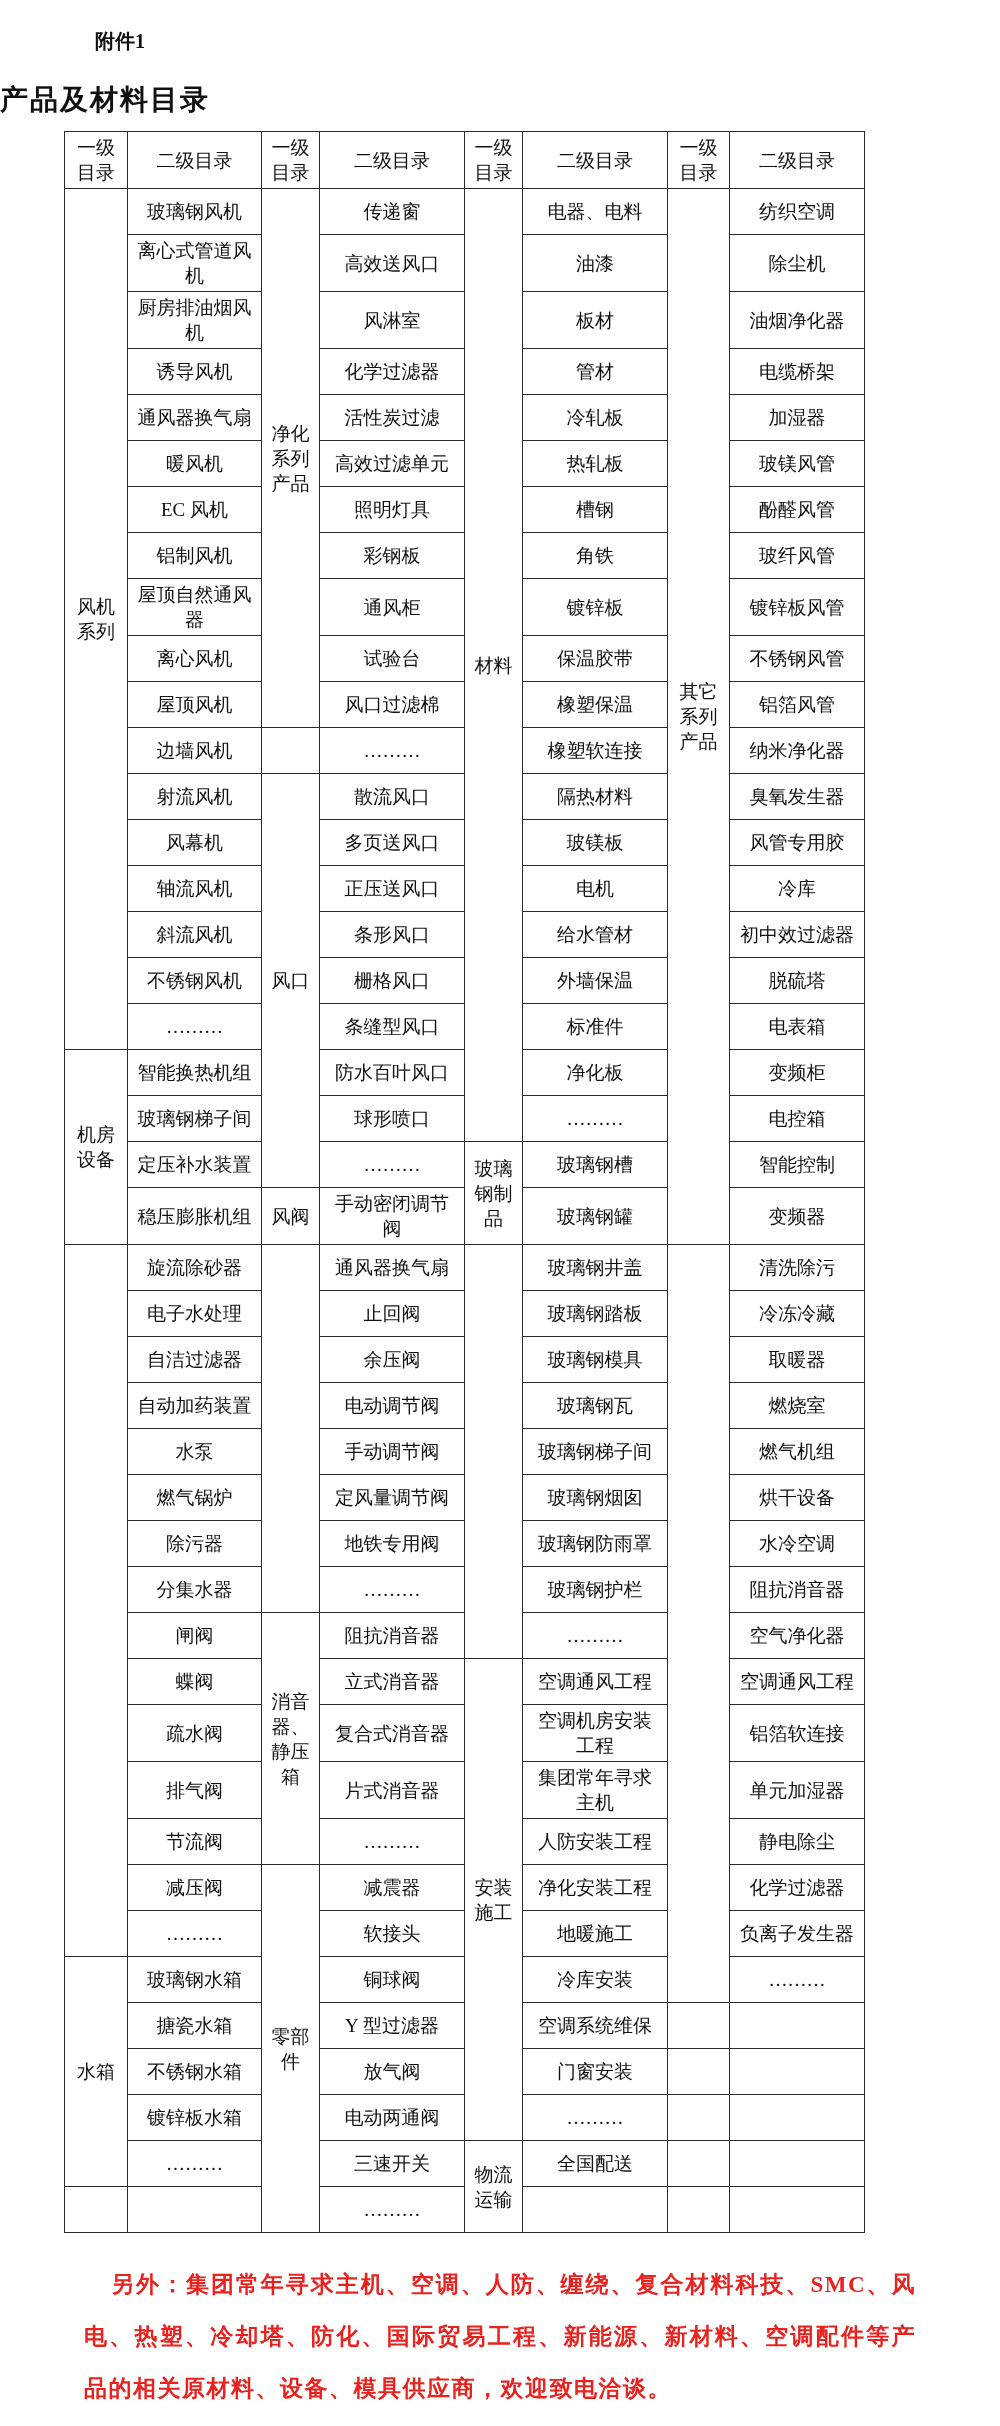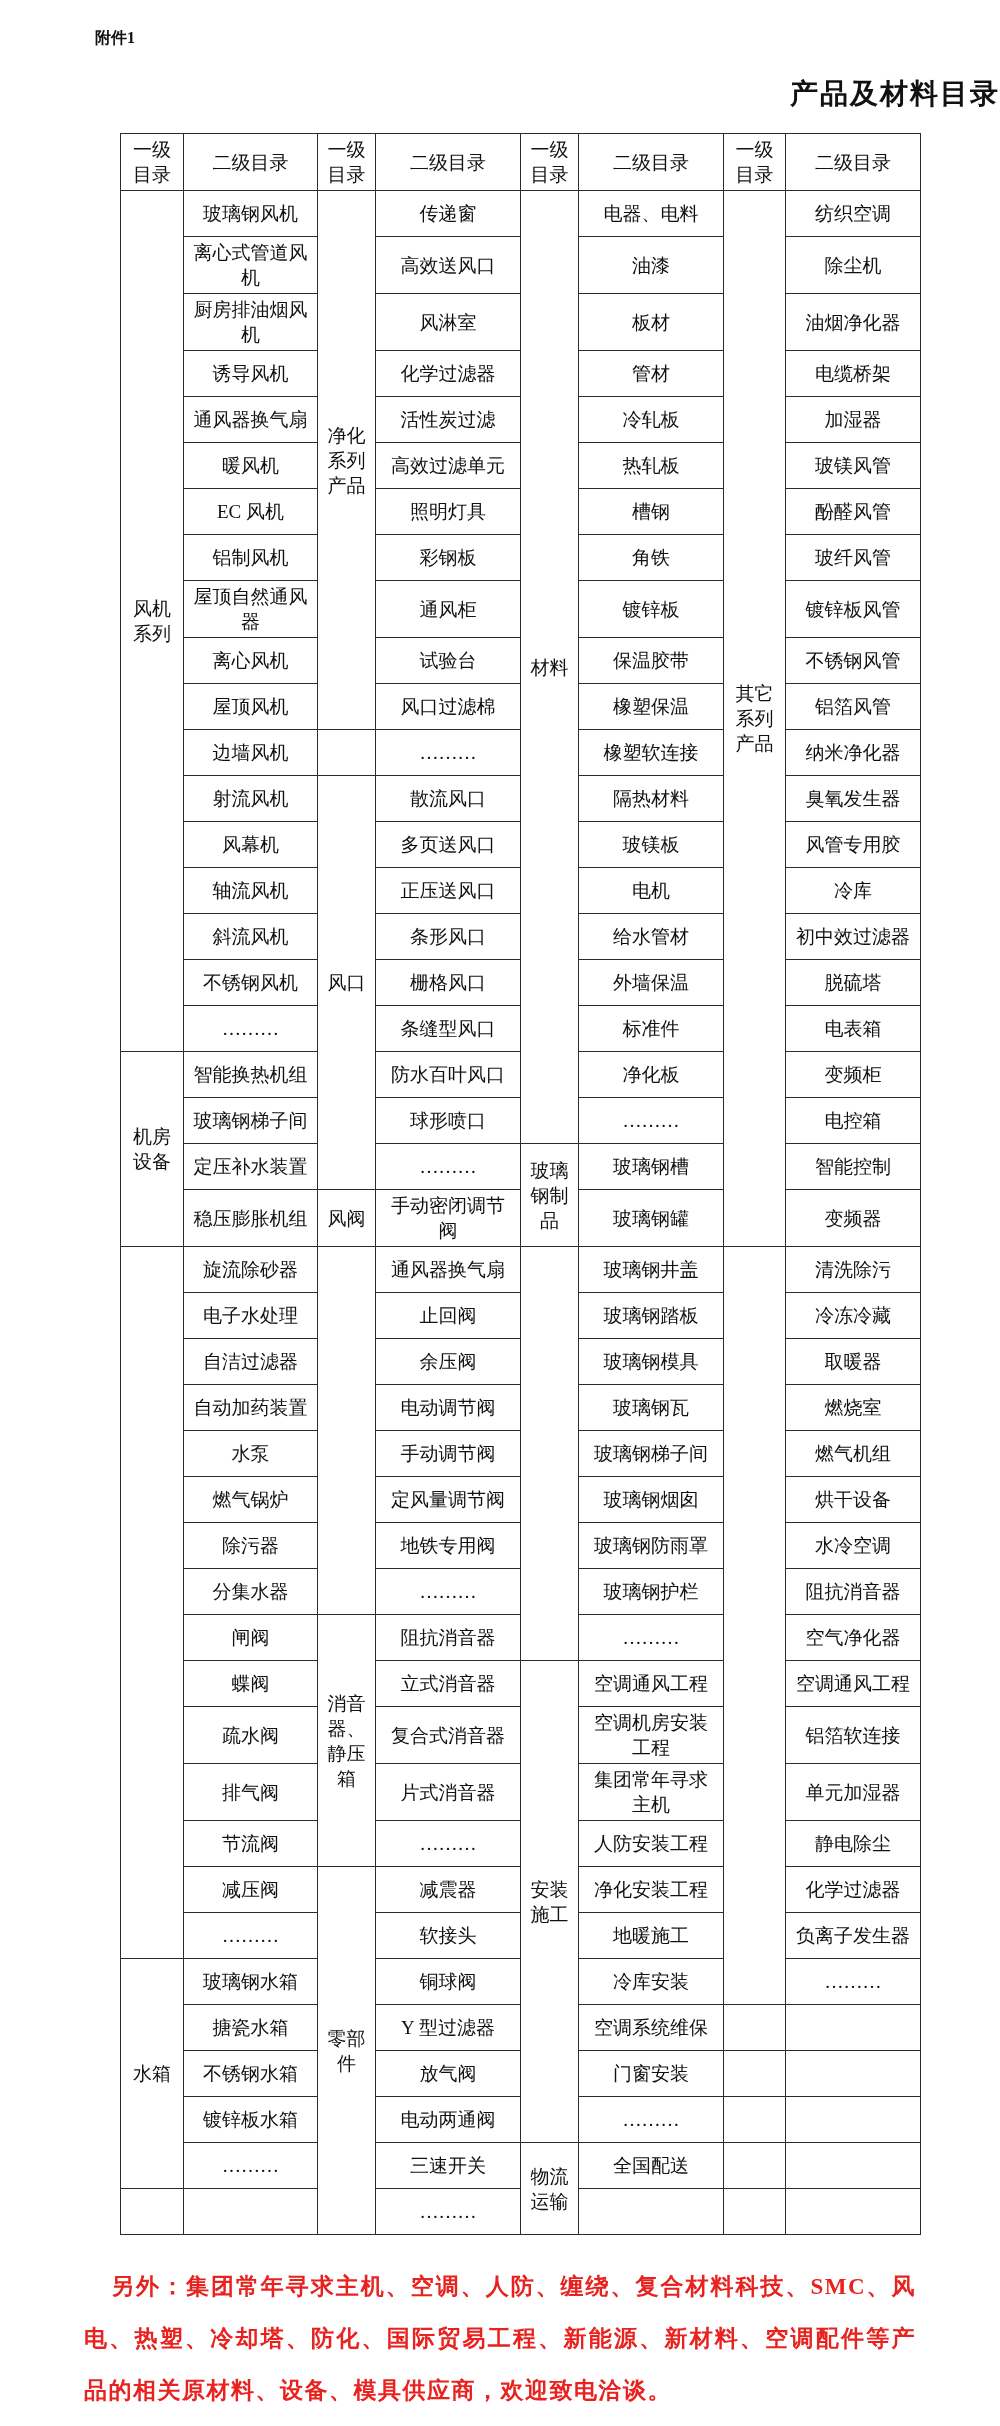--- a/index.html
+++ b/index.html
@@ -2,37 +2,36 @@
 <html><head>
 <meta charset="utf-8">
 <style>
   html,body{margin:0;padding:0;background:#ffffff;}
   body{
     width:1000px;
     font-family:"Liberation Serif","DejaVu Serif",serif;
     color:#111;
   }
   .attachment{
-    font-size:16px;
+    font-size:20px;
     font-weight:bold;
     padding:28px 0 0 95px;
   }
   .doc-title{
-    text-align:right;
+    text-align:left;
     font-size:28px;
     font-weight:bold;
     margin-top:26px;
-    margin-bottom:20px;
+    margin-bottom:12px;
     letter-spacing:2px;
-    padding-left:24px;
   }
   table.catalog{
     border-collapse:collapse;
     table-layout:fixed;
-    margin-left:120px;
+    margin-left:64px;
     width:800px;
   }
   table.catalog th,
   table.catalog td{
     border:1px solid #2b2b2b;
     text-align:center;
     vertical-align:middle;
     font-size:19px;
     font-weight:normal;
     padding:3px 6px;

